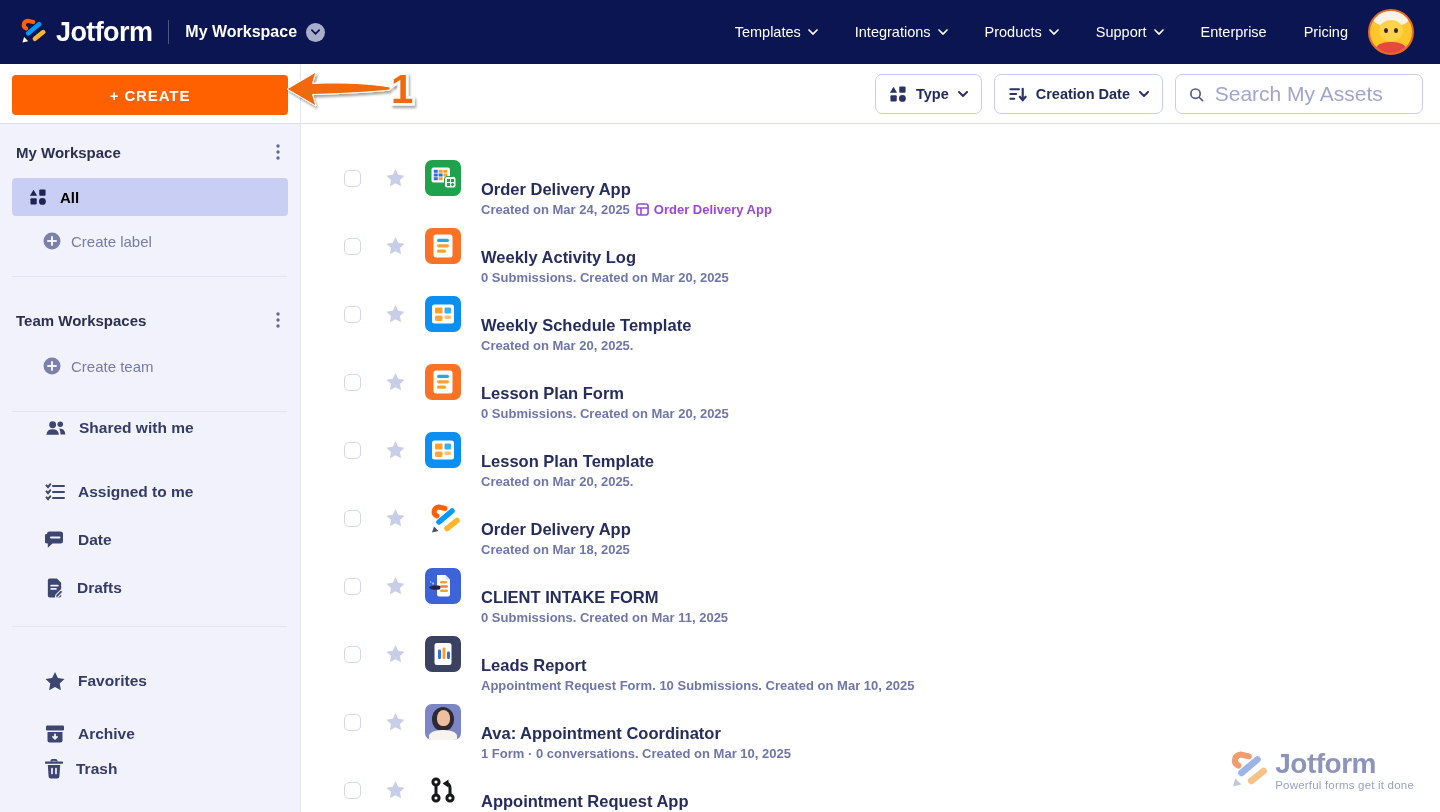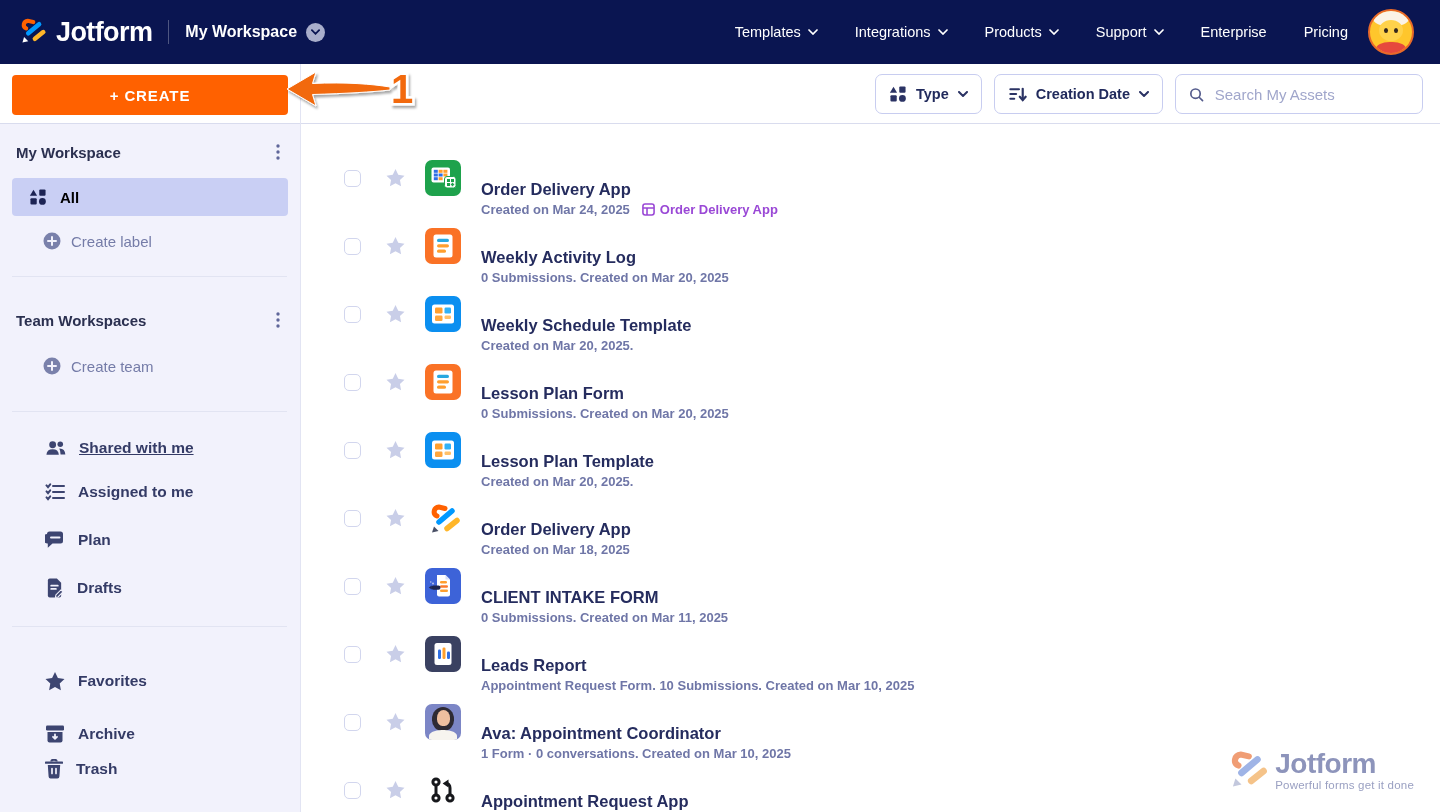--- a/index.html
+++ b/index.html
@@ -30,21 +30,21 @@
   .vdivider { position:absolute; top:64px; bottom:0; left:300px; width:1px; background:#e2e4f3; z-index:12; }
   .create-btn { position:absolute; left:12px; top:11px; width:276px; height:40px; background:#ff6100;
                 border:none; border-radius:4px; color:#fff; font-family:inherit; font-weight:700; font-size:15px;
                 letter-spacing:.9px; cursor:pointer; z-index:13; }
   .annotation { position:absolute; left:284px; top:64px; z-index:14; pointer-events:none; }
   .toolbar { position:absolute; right:17px; top:10px; height:40px; display:flex; gap:12px; align-items:stretch; }
   .tb-btn { display:flex; align-items:center; gap:9px; padding:6px 13px; background:#fff; border:1px solid #c8cdf0;
             border-radius:7px; color:#212a5c; font-weight:700; font-size:14.5px; cursor:pointer; font-family:inherit; }
   .search-box { width:248px; display:flex; align-items:center; gap:10px; border:1px solid #c8cdf0; border-radius:7px;
                 padding:0 12px; background:#fff; }
-  .search-box input { border:none; outline:none; width:100%; font-size:15px; color:#14532d; font-family:inherit; background:transparent; }
+  .search-box input { border:none; outline:none; width:100%; font-size:21px; color:#14532d; font-family:inherit; background:transparent; }
   .search-box input::placeholder { color:#a0a6cb; }
 
   
   .sidebar { position:absolute; top:124px; left:0; width:300px; bottom:0; background:#f2f2fc; z-index:5; }
   .sb-header { position:absolute; left:16px; right:12px; display:flex; align-items:center; justify-content:space-between;
                color:#2b3050; font-size:15px; font-weight:700; }
   .kebab-btn { width:20px; height:20px; display:flex; align-items:center; justify-content:center; cursor:pointer; }
   .all-item { position:absolute; top:54px; left:12px; width:276px; height:38px; background:#c9cff4; border-radius:4px;
               display:flex; align-items:center; gap:13px; padding-left:17px; color:#000000; font-size:15px; font-weight:700; cursor:pointer; }
   .create-link { position:absolute; left:43px; display:flex; align-items:center; gap:10px; color:#757ca8;
@@ -57,21 +57,21 @@
   
   .main { position:absolute; top:124px; left:301px; right:0; bottom:0; background:#fff; overflow:hidden; }
   .list { margin-top:20px; }
   .row { height:68px; display:flex; align-items:center; cursor:pointer; }
   .checkbox { width:17px; height:17px; border:1.5px solid #d2d6ee; border-radius:5px; margin-left:43px; background:#fff; flex:none; }
   .star { margin-left:25px; width:19px; height:18px; flex:none; display:flex; }
   .asset-icon { margin-left:20px; width:36px; height:36px; flex:none; }
   .asset-icon svg { width:36px; height:36px; display:block; }
   .rowtext { margin-left:20px; display:flex; flex-direction:column; gap:5px;margin-top:40px; }
   .title { font-size:16.5px; font-weight:700; color:#252c5e; line-height:1.1; }
-  .meta { font-size:13px; font-weight:600; color:#6f76a7; display:flex; gap:12px; line-height:1; }
+  .meta { font-size:13px; font-weight:600; color:#6f76a7; display:flex; gap:6px; line-height:1; }
   .meta-link { color:#9a48d6; font-weight:700; display:flex; align-items:center; gap:5px; }
 
   .ava { width:36px; height:36px; border-radius:7px; background:#7c86c6; position:relative; overflow:hidden; }
   .ava i { position:absolute; display:block; }
   .ava .ava-hair { left:7px; top:3px; width:22px; height:24px; background:#2e2a33; border-radius:50% 50% 45% 45%; }
   .ava .ava-face { left:12px; top:6px; width:13px; height:16px; background:#eebf9f; border-radius:50% 50% 42% 42%; }
   .ava .ava-shirt { left:4px; bottom:-3px; width:28px; height:13px; background:#f7f4ef; border-radius:45% 45% 0 0; }
 
   
   .watermark { position:absolute; right:26px; bottom:18px; display:flex; align-items:center; gap:6px; z-index:4; }
@@ -240,21 +240,21 @@
   <div class="create-link" style="top:232px;">
     <svg width="18" height="18" viewBox="0 0 18 18">
         <circle cx="9" cy="9" r="8.5" fill="#7a81ab"></circle>
         <path d="M9 5 v8 M5 9 h8" stroke="#f2f2fc" stroke-width="2" stroke-linecap="round"></path>
       </svg>
     <span>Create team</span>
   </div>
 
   <div class="sb-divider" style="top:287px;"></div>
 
-  <div class="sb-item" style="top:312px;text-decoration:underline;">
+  <div class="sb-item" style="top:292px;">
     <svg width="21" height="18" viewBox="0 0 22 18">
       <circle cx="8" cy="5.6" r="3.6" fill="#3d4571"></circle>
       <path d="M1.5 16 Q2 10.3 8 10.3 T14.5 16 Z" fill="#3d4571"></path>
       <circle cx="16" cy="5" r="2.9" fill="#3d4571"></circle>
       <path d="M15 9.6 Q21 9.4 21.3 15.9 L16.3 15.9 Q16 11.5 15 9.6 Z" fill="#3d4571"></path>
     </svg>
     <span>Shared with me</span>
   </div>
   <div class="sb-item" style="top:356px;">
     <svg width="20" height="18" viewBox="0 0 20 18" fill="none" stroke="#3d4571" stroke-width="2" stroke-linecap="round">
@@ -265,21 +265,21 @@
         <path d="M1.5 8.4 L3 10.1 L5.2 7.3"></path>
         <path d="M1.5 14.4 L3 16.1 L5.2 13.3"></path>
     </svg>
     <span>Assigned to me</span>
   </div>
   <div class="sb-item" style="top:404px;">
     <svg width="20" height="18" viewBox="0 0 20 18">
       <path d="M2 3 a2.5 2.5 0 0 1 2.5 -2.5 h11 a2.5 2.5 0 0 1 2.5 2.5 v7 a2.5 2.5 0 0 1 -2.5 2.5 h-8 l-4.7 4.2 v-4.2 a2.5 2.5 0 0 1 -0.8 -9.5 Z" fill="#3d4571"></path>
       <path d="M6 6.6 h8.5" stroke="#f2f2fc" stroke-width="2" stroke-linecap="round"></path>
     </svg>
-    <span>Plan</span>
+    <span>Date</span>
   </div>
   <div class="sb-item" style="top:452px;">
     <svg width="19" height="20" viewBox="0 0 20 20">
       <path d="M3 2 a2 2 0 0 1 2 -2 h7.5 l4.5 4.5 v13.5 a2 2 0 0 1 -2 2 h-10 a2 2 0 0 1 -2 -2 Z" fill="#3d4571"></path>
       <path d="M6.5 7.5 h7 M6.5 11 h5" stroke="#f2f2fc" stroke-width="1.8" stroke-linecap="round"></path>
       <path d="M11.5 17.2 l5.2 -5.2 2.2 2.2 -5.2 5.2 -2.7 .5 Z" fill="#3d4571" stroke="#f2f2fc" stroke-width="1.1"></path>
     </svg>
     <span>Drafts</span>
   </div>
 

